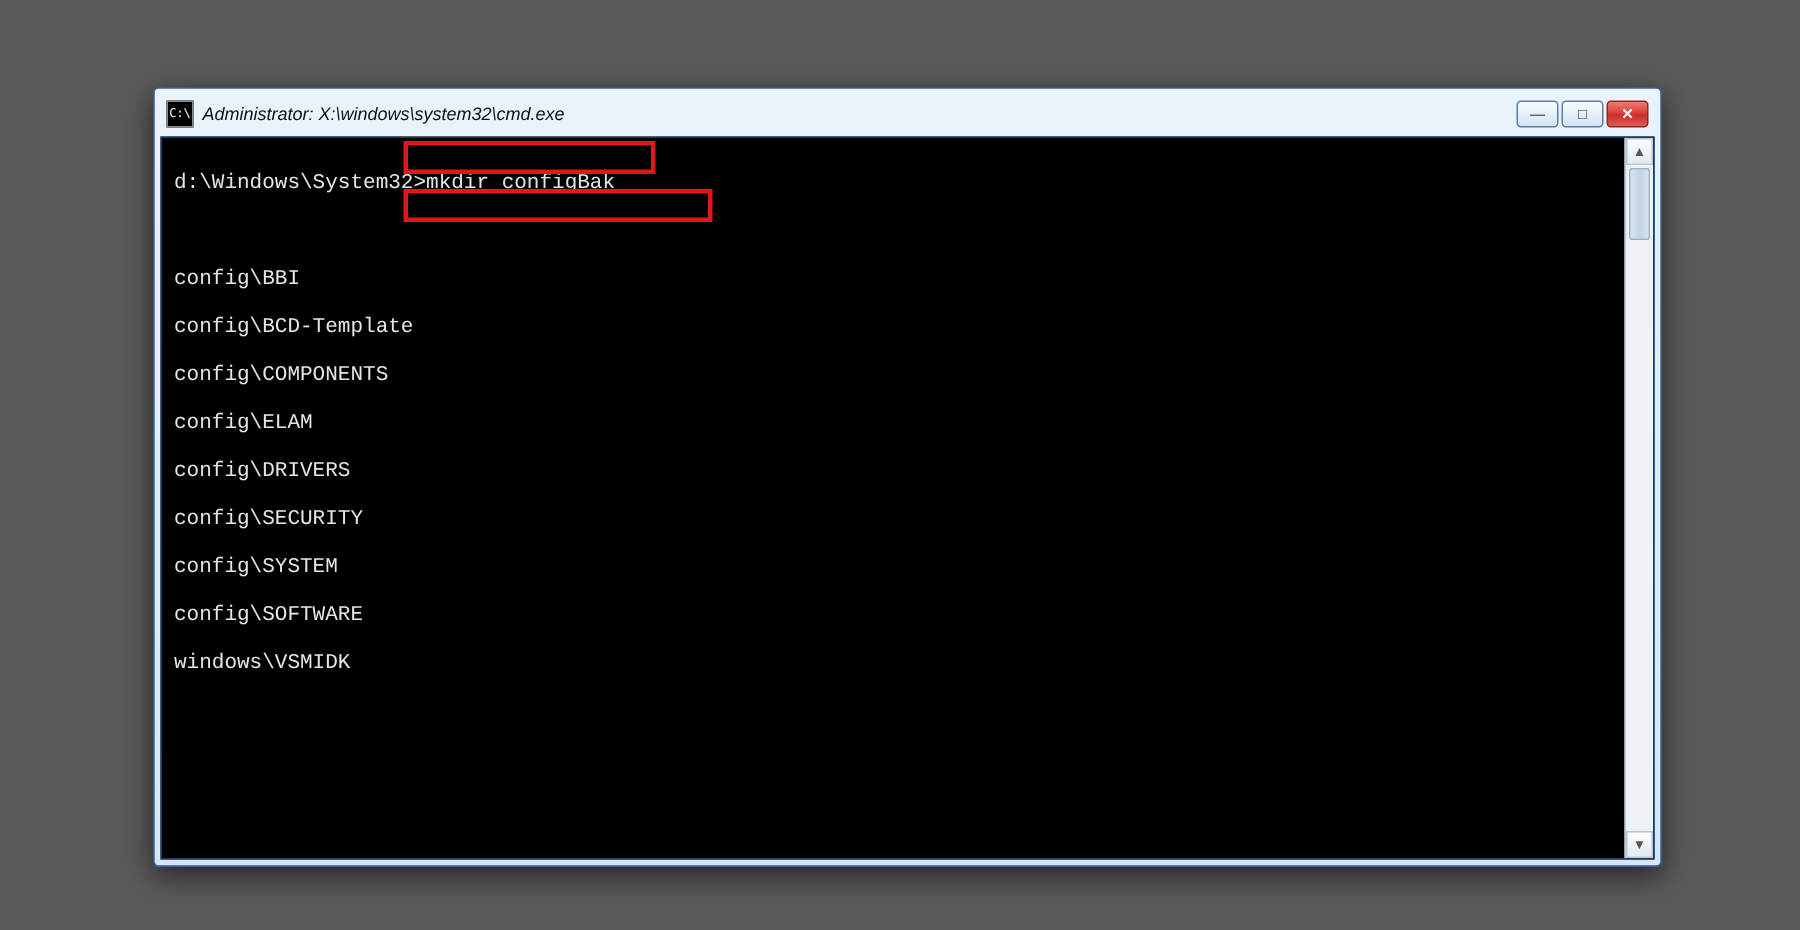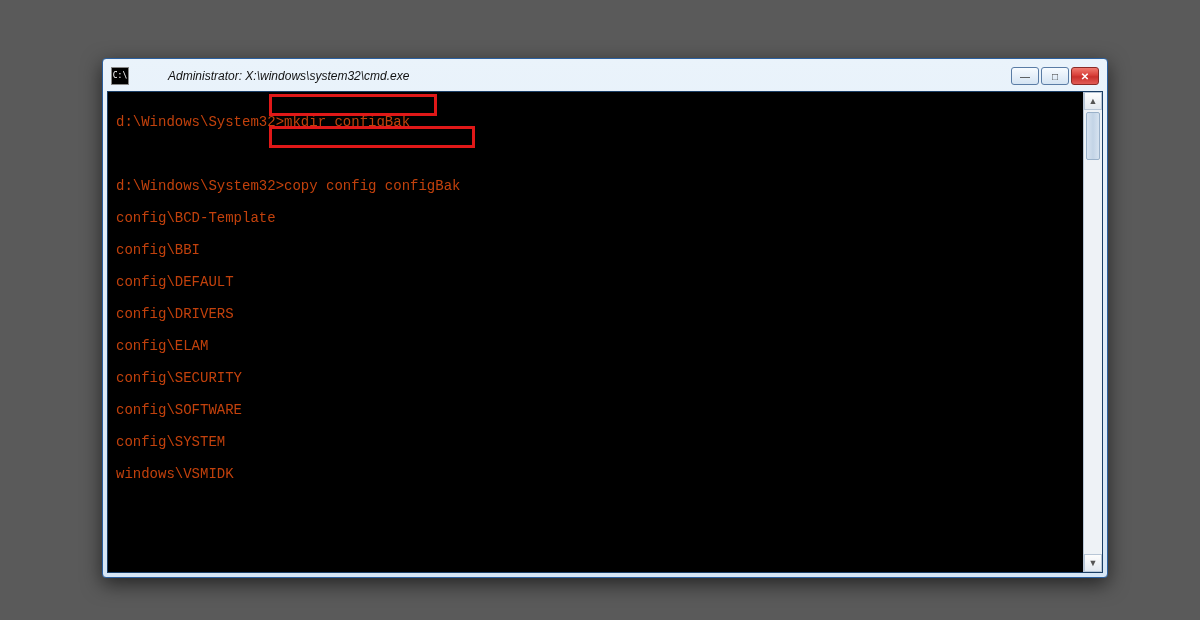--- a/index.html
+++ b/index.html
@@ -43,21 +43,20 @@
     font: 8px/8px monospace;
     margin-right: 6px;
     border: 1px solid #888;
   }
   .titlebar .title {
     flex: 1;
     font-size: 12px;
     font-style: italic;
     color: #111;
     white-space: nowrap;
-    margin-left: 33px;
   }
   .window-controls {
     display: flex;
     gap: 2px;
   }
   .win-btn {
     width: 28px;
     height: 18px;
     border: 1px solid #5a7ca5;
     border-radius: 3px;
@@ -87,21 +86,21 @@
   .terminal {
     position: absolute;
     left: 0;
     top: 0;
     right: 18px;
     bottom: 0;
     padding: 6px 8px;
     font-family: Consolas, "Courier New", monospace;
     font-size: 14px;
     line-height: 16px;
-    color: #c2410c;
+    color: #e5e5e5;
     white-space: pre;
   }
   .line { height: 16px; }
   .highlight-box {
     position: absolute;
     border: 3px solid #e01818;
     box-sizing: border-box;
     pointer-events: none;
   }
   .scrollbar {
@@ -150,29 +149,28 @@
       <div class="win-btn">□</div>
       <div class="win-btn close">✕</div>
     </div>
   </div>
 
   <div class="client">
 
     <div class="terminal">
 <div class="line"><span>d:\Windows\System32&gt;</span><span>mkdir configBak</span></div>
 <div class="line"></div>
-<div class="line"><span>d:\Windows\System32&gt;</span><span>copy config configBak</span></div>
+<div class="line">config\BBI</div>
 <div class="line">config\BCD-Template</div>
-<div class="line">config\BBI</div>
-<div class="line">config\DEFAULT</div>
+<div class="line">config\COMPONENTS</div>
+<div class="line">config\ELAM</div>
 <div class="line">config\DRIVERS</div>
-<div class="line">config\ELAM</div>
 <div class="line">config\SECURITY</div>
+<div class="line">config\SYSTEM</div>
 <div class="line">config\SOFTWARE</div>
-<div class="line">config\SYSTEM</div>
 <div class="line">windows\VSMIDK</div>
 
 
 
     </div>
 
     <div class="highlight-box" style="left:161px; top:2px;  width:168px; height:22px;"></div>
     <div class="highlight-box" style="left:161px; top:34px; width:206px; height:22px;"></div>
 
     <div class="scrollbar">

